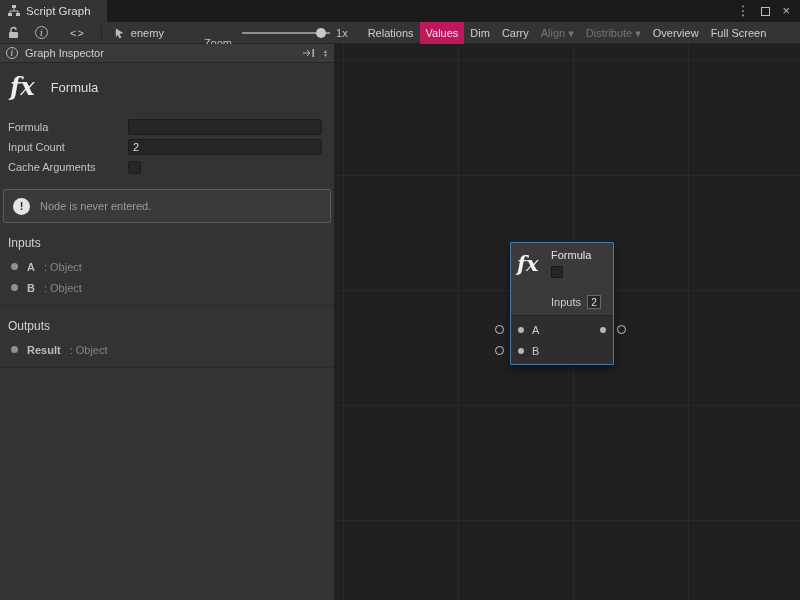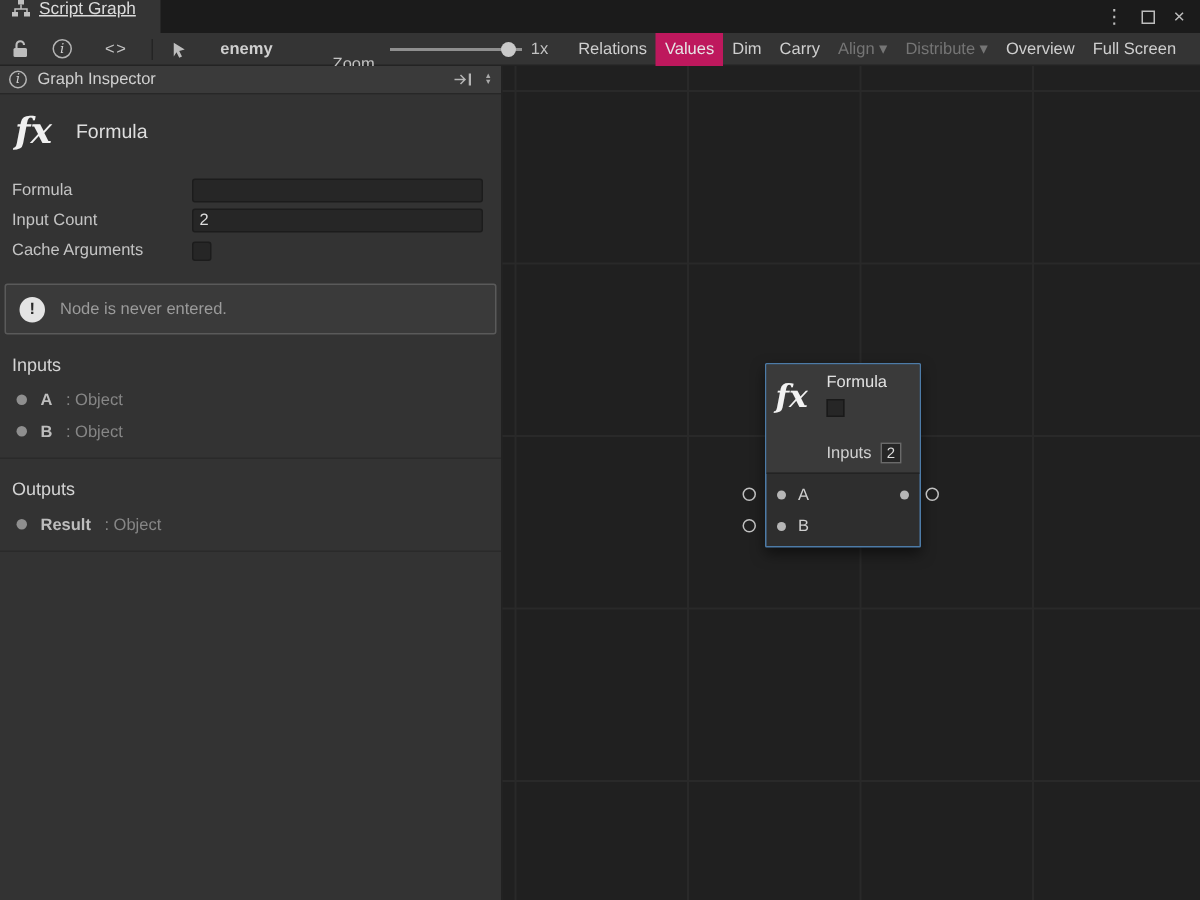--- a/index.html
+++ b/index.html
@@ -12,23 +12,23 @@
     position:relative;
     -webkit-font-smoothing:antialiased;
   }
 
   
   .tabbar {
     position:absolute; top:0; left:0; right:0; height:22px;
     background:#1b1b1b; display:flex; align-items:stretch;
   }
   .tab {
-    display:flex; align-items:flex-start; gap:6px;
+    display:flex; align-items:center; gap:6px;
     background:#343434; padding:0 16px 0 8px;
-    color:#dcdcdc; font-size:11.5px; cursor:default;text-decoration:underline;
+    color:#dcdcdc; font-size:11.5px; cursor:default;
   }
   .win-controls {
     margin-left:auto; display:flex; align-items:center; gap:12px;
     padding-right:10px; color:#bdbdbd;
   }
   .win-controls .glyph { font-size:13px; line-height:22px; cursor:default; }
   .maxbox { width:9px; height:9px; border:1px solid #bdbdbd; display:inline-block; }
 
   
   .toolbar {
@@ -39,21 +39,21 @@
   .tb-icon { display:inline-flex; align-items:center; justify-content:center; height:22px; }
   .lock-btn { margin-left:8px; }
   .info-circle {
     width:13px; height:13px; border:1px solid #b5b5b5; border-radius:50%;
     display:inline-flex; align-items:center; justify-content:center;
     font-size:9px; font-style:italic; color:#cfcfcf; font-family:"DejaVu Serif", serif;
   }
   .info-btn { margin-left:16px; }
   .code-btn { margin-left:22px; font-size:11px; letter-spacing:1px; color:#c2c2c2; }
   .vsep { width:1px; height:14px; background:#242424; margin-left:16px; }
-  .target-chip { margin-left:12px; display:inline-flex; align-items:flex-end; gap:22px; color:#cfcfcf;font-weight:bold; }
+  .target-chip { margin-left:12px; display:inline-flex; align-items:flex-end; gap:6px; color:#cfcfcf; }
   .zoom-label { margin-left:40px; color:#c2c2c2;margin-top:21px; }
   .slider { margin-left:10px; width:88px; height:22px; position:relative; cursor:pointer; }
   .slider .track { position:absolute; top:10px; left:0; right:0; height:2px; background:#8f8f8f; }
   .slider .knob {
     position:absolute; top:6px; left:74px; width:10px; height:10px;
     border-radius:50%; background:#c9c9c9;
   }
   .zoom-value { margin-left:6px; color:#c2c2c2; }
   .tb-buttons { margin-left:14px; display:flex; align-items:stretch; height:22px; }
   .tb-btn {

